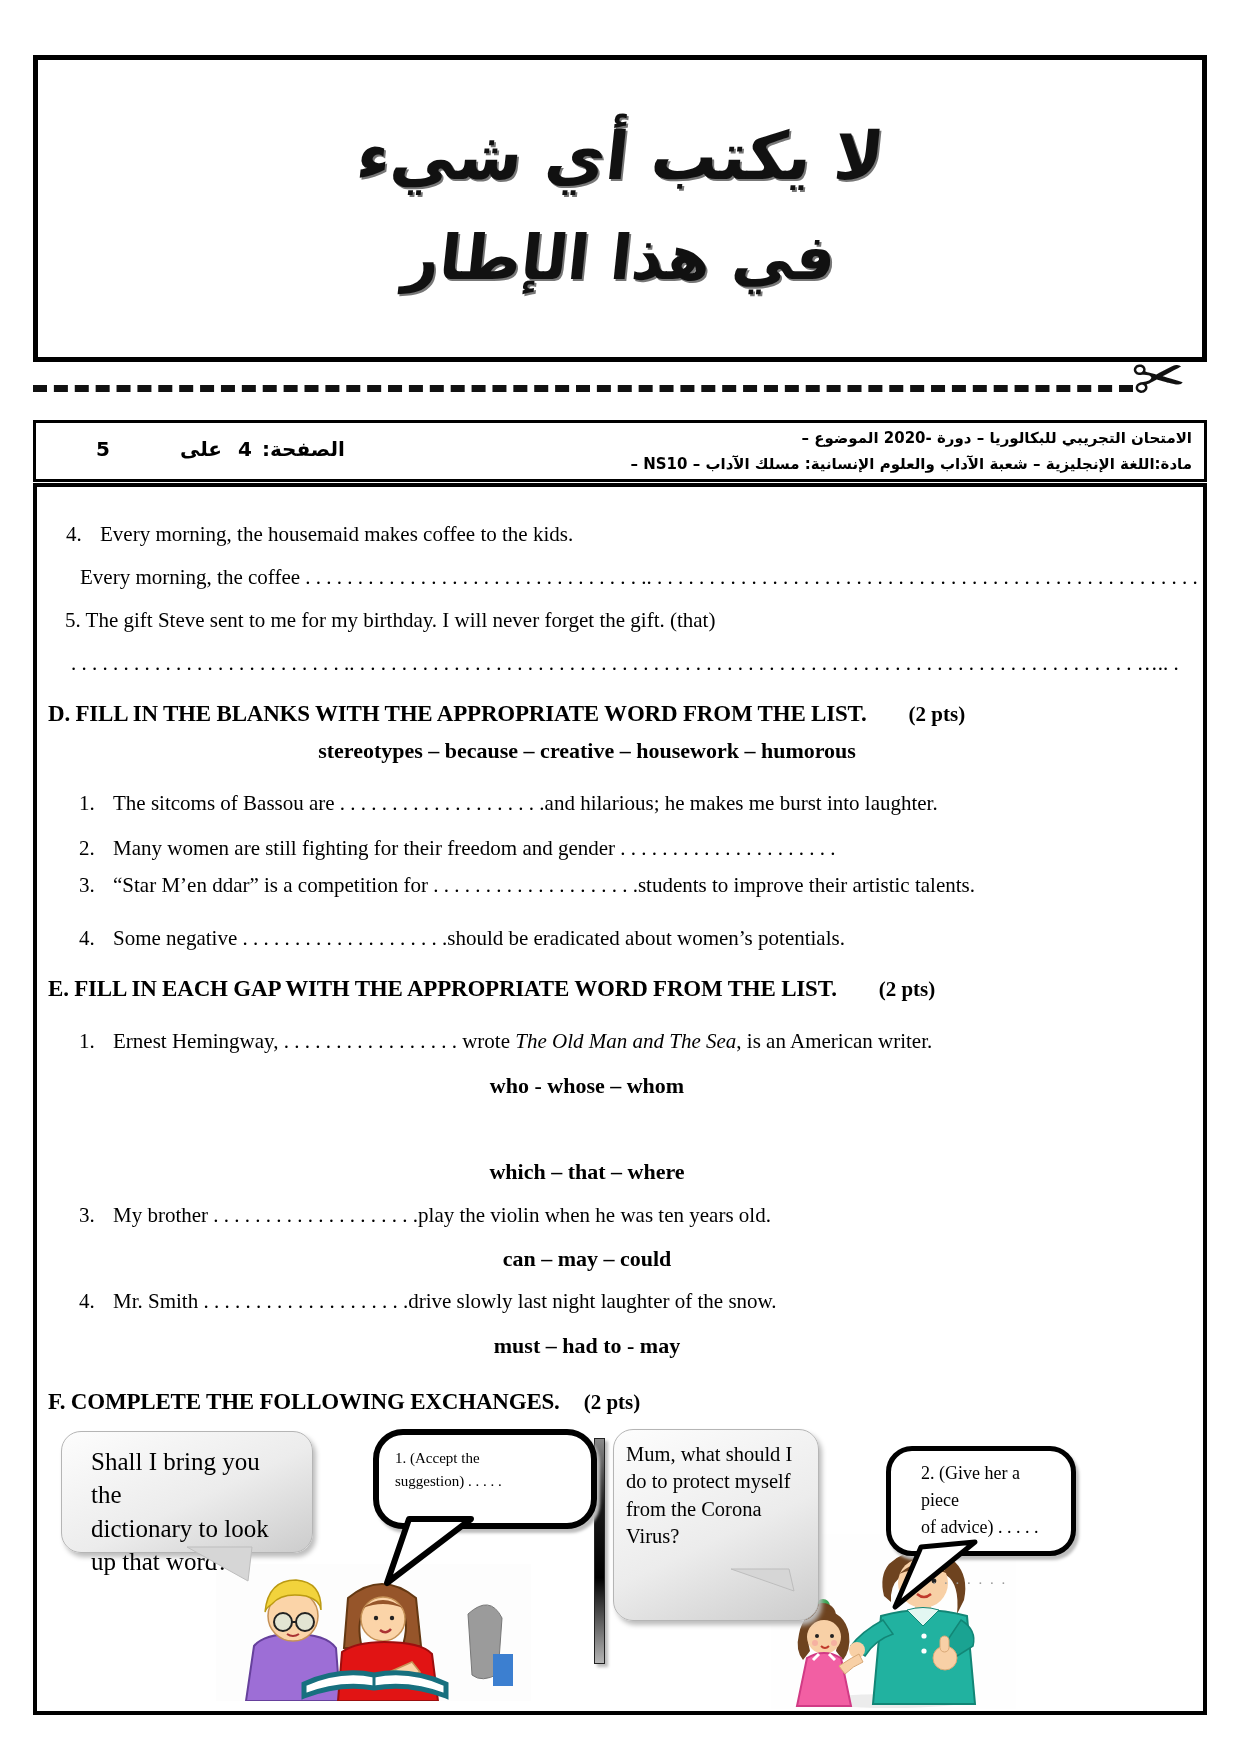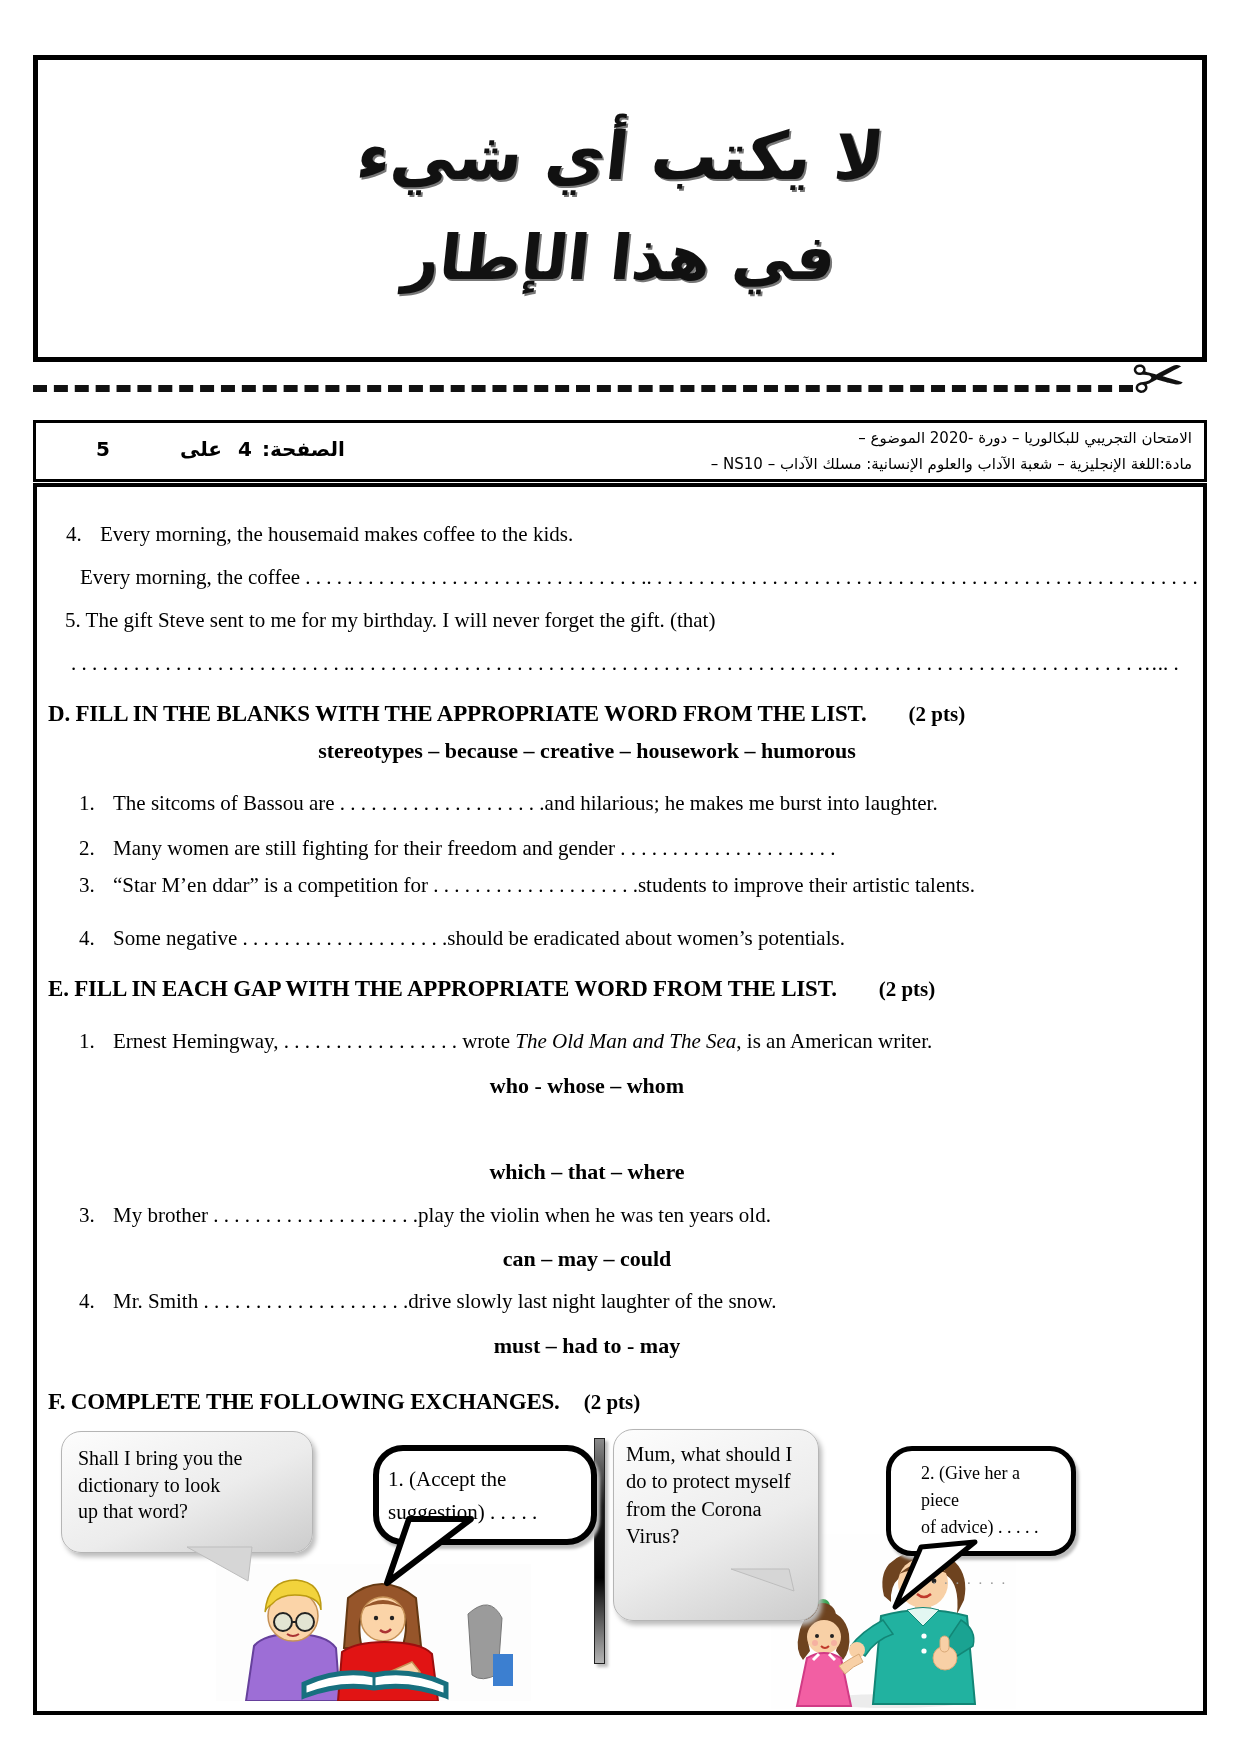--- a/index.html
+++ b/index.html
@@ -32,21 +32,21 @@
     font-family:"DejaVu Sans", sans-serif;
   }
 
   
   .exam-header {
     left:33px; top:420px; width:1174px; height:62px;
     border:3px solid #000; background:#fff;
   }
   .exam-info {
     position:absolute; right:12px; top:3px; text-align:right;
-    font-size:15px; font-weight:normal; line-height:1.7; white-space:nowrap;
+    font-size:15px; font-weight:bold; line-height:1.7; white-space:nowrap;
   }
   .page-number {
     position:absolute; left:60px; top:14px;
     display:flex; flex-direction:row-reverse; align-items:baseline;
     font-size:20px; font-weight:bold;
     font-family:"DejaVu Sans", sans-serif;
   }
   .page-number .lbl { margin-left:10px; }
   .page-number .cur { margin-left:16px; }
   .page-number .of  { margin-left:70px; }
@@ -63,21 +63,21 @@
   .center-row { position:absolute; left:0; width:1100px; text-align:center;
                 font-weight:bold; font-size:22px; white-space:nowrap; }
   .book-title { font-style:italic; }
 
   
   .scene { position:absolute; left:0; top:930px; width:1166px; height:296px; }
   .bubble-gray {
     position:absolute; z-index:4; border-radius:20px;
     background:linear-gradient(155deg,#fdfdfd 0%,#ececec 55%,#cccccc 100%);
     border:1px solid #b5b5b5; box-shadow:3px 4px 5px #bdbdbd;
-    font-size:20px; line-height:1.33; padding:13px 16px;
+    font-size:25px; line-height:1.33; padding:13px 29px;
   }
   .bubble-white {
     position:absolute; z-index:4; border-radius:30px;
     background:#fff; border:6px solid #000; box-shadow:3px 4px 3px #bdbdbd;
   }
   .tails { position:absolute; inset:0; z-index:5; pointer-events:none; }
   .divider-bar {
     position:absolute; z-index:2; width:11px; height:226px;
     background:linear-gradient(180deg,#8a8a8a 0%,#1a1a1a 30%,#000 62%,#b5b5b5 100%);
     border:1px solid #222; box-shadow:3px 3px 3px #bbb;
@@ -235,21 +235,21 @@
       <polygon points="694,152 752,152 757,174" fill="#d6d6d6" stroke="#bdbdbd" stroke-width="1"></polygon>
       <polygon points="884,130 938,125 858,190" fill="#ffffff" stroke="#000" stroke-width="5" stroke-linejoin="round"></polygon>
     </svg>
 
     <div class="bubble-gray" style="left:24px; top:14px; width:252px; height:122px;">
       <div>Shall I bring you the</div>
       <div>dictionary to look</div>
       <div>up that word?</div>
     </div>
 
-    <div class="bubble-white" style="left:336px; top:28px; width:224px; height:100px; padding:12px 9px; font-size:21px; line-height:1.55;">
+    <div class="bubble-white" style="left:336px; top:12px; width:224px; height:100px; padding:12px 16px; font-size:15px; line-height:1.55;">
       <div>1. (Accept the</div>
       <div>suggestion) . . . . .</div>
     </div>
 
     <div class="bubble-gray" style="left:576px; top:12px; width:206px; height:192px; font-size:20.5px; line-height:1.33; padding:11px 12px;">
       <div>Mum, what should I</div>
       <div>do to protect myself</div>
       <div>from the Corona</div>
       <div>Virus?</div>
     </div>

